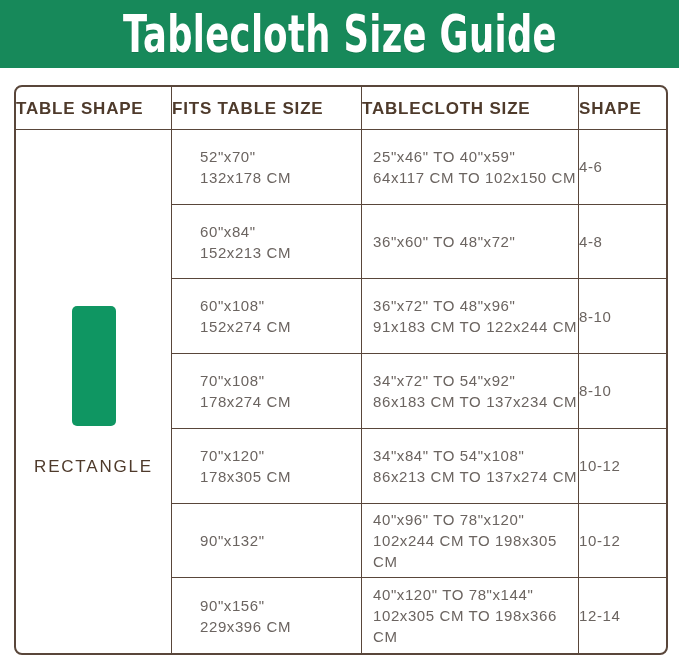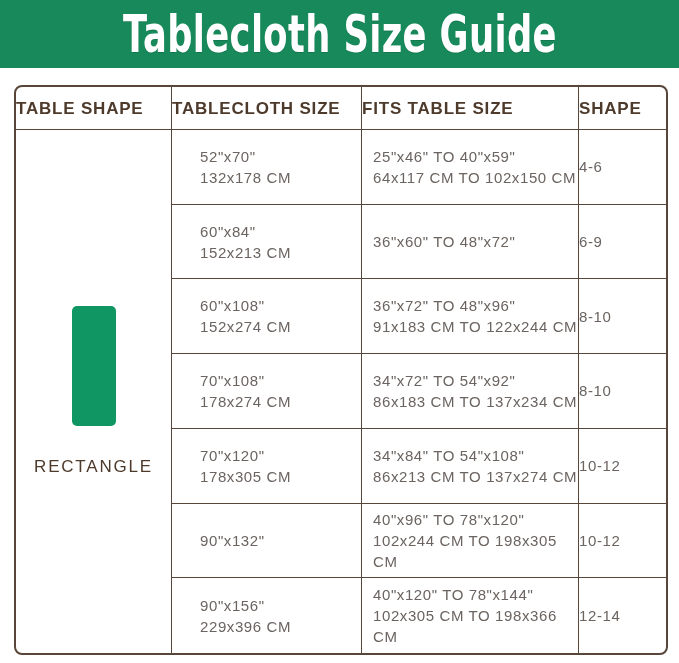--- a/index.html
+++ b/index.html
@@ -99,24 +99,24 @@
   <div class="banner">
     <span class="banner-title">Tablecloth Size Guide</span>
   </div>
 
   <div class="size-table">
 
     <div class="cell header-cell">
       <span>TABLE SHAPE</span>
     </div>
     <div class="cell header-cell">
+      <span>FITS TABLE SIZE</span>
+    </div>
+    <div class="cell header-cell">
       <span>TABLECLOTH SIZE</span>
-    </div>
-    <div class="cell header-cell">
-      <span>FITS TABLE SIZE</span>
     </div>
     <div class="cell header-cell last-col">
       <span>SHAPE</span>
     </div>
 
     <div class="cell shape-cell">
       <div class="rect-icon"></div>
       <span class="shape-label">RECTANGLE</span>
     </div>
 
@@ -133,21 +133,21 @@
     </div>
 
     <div class="cell size-cell">
       <span>60"x84"</span>
       <span>152x213 CM</span>
     </div>
     <div class="cell fits-cell">
       <span>36"x60" TO 48"x72"</span>
     </div>
     <div class="cell seats-cell last-col">
-      <span>6-9</span>
+      <span>4-8</span>
     </div>
 
     <div class="cell size-cell">
       <span>60"x108"</span>
       <span>152x274 CM</span>
     </div>
     <div class="cell fits-cell">
       <span>36"x72" TO 48"x96"</span>
       <span>91x183 CM TO 122x244 CM</span>
     </div>

